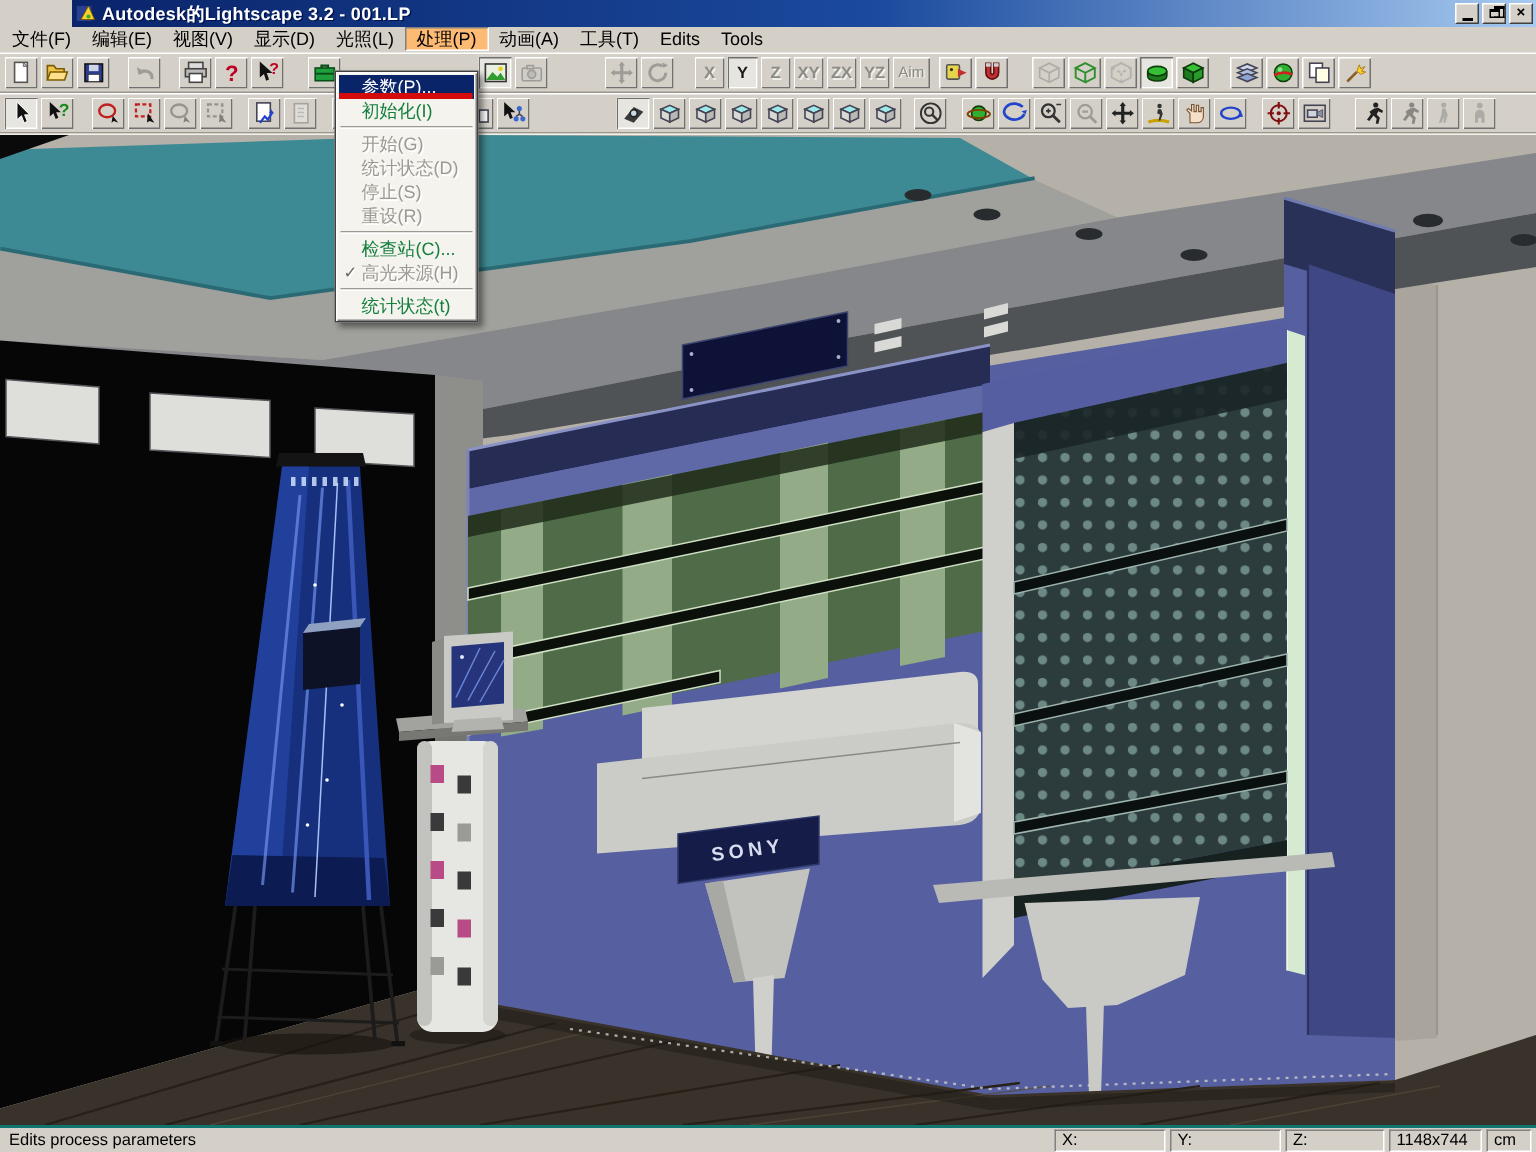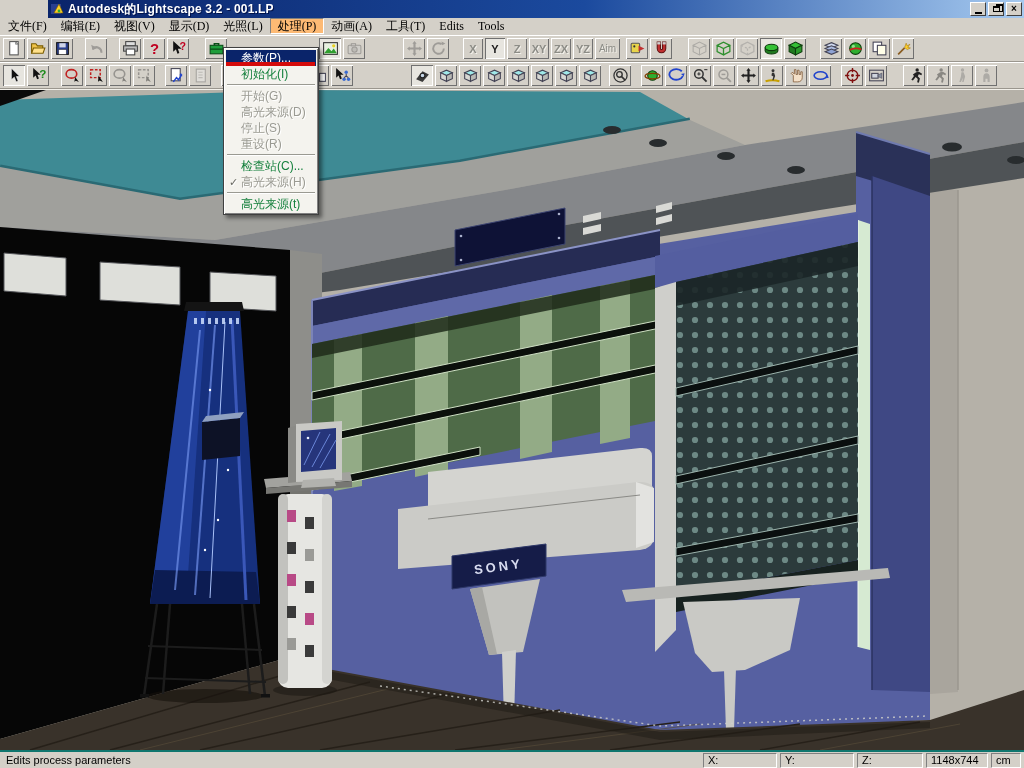--- a/index.html
+++ b/index.html
@@ -17,21 +17,21 @@
   .wbtn{width:16px;height:14px;background:#d4d0c8;border:1px solid;
     border-color:#fff #404040 #404040 #fff;display:flex;align-items:center;justify-content:center;
     font-size:10px;font-weight:bold;color:#000;line-height:1;}
   .glyph-min{width:7px;height:2px;background:#000;margin-top:7px;}
   .glyph-restore{width:7px;height:6px;border:1px solid #000;border-top-width:2px;position:relative;}
   .glyph-restore:before{content:"";position:absolute;left:2px;top:-4px;width:6px;height:5px;
     border:1px solid #000;border-top-width:2px;border-left:0;}
 
   
   .menubar{height:17px;display:flex;align-items:center;background:#d4d0c8;font-size:12px;
-    padding-left:1px;border-bottom:1px solid #d4d0c8;font-family:Liberation Serif, serif;}
+    padding-left:1px;border-bottom:1px solid #d4d0c8;}
   .menu-item{padding:1px 7px;height:16px;display:flex;align-items:center;white-space:nowrap;color:#000;}
   .menu-item.open{border:1px solid;border-color:#808080 #fff #fff #808080;background:#fdba74;}
 
   
   .toolbar{height:27px;display:flex;align-items:center;background:#d4d0c8;
     border-top:1px solid #fff;border-bottom:1px solid #9a968e;}
   .tbtn{width:24px;height:23px;flex:none;background:#d4d0c8;border:1px solid #d4d0c8;
     box-shadow:inset 1px 1px 0 #fff,inset -1px -1px 0 #707070;
     display:flex;align-items:center;justify-content:center;font-size:11px;color:#1a1a1a;}
   .tbtn.pressed{box-shadow:inset 1px 1px 0 #707070,inset -1px -1px 0 #fff;background:#e7e5df;}
@@ -831,24 +831,24 @@
       </div>
     <div class="spanel sp-res">1148x744</div>
     <div class="spanel sp-cm">cm</div>
   </div>
 
   <div class="dropdown" id="process-menu">
       <div class="dd-item hilite">参数(P)...</div>
       <div class="dd-item">初始化(I)</div>
       <div class="dd-sep"></div>
       <div class="dd-item disabled">开始(G)</div>
-      <div class="dd-item disabled">高光来源(D)</div>
+      <div class="dd-item disabled">统计状态(D)</div>
       <div class="dd-item disabled">停止(S)</div>
       <div class="dd-item disabled">重设(R)</div>
       <div class="dd-sep"></div>
       <div class="dd-item">检查站(C)...</div>
       <div class="dd-item disabled"><span class="dd-check">✓</span>高光来源(H)</div>
       <div class="dd-sep"></div>
-      <div class="dd-item">高光来源(t)</div>
+      <div class="dd-item">统计状态(t)</div>
       <div class="annotation-line" style="background: rgb(212, 11, 11);"></div>
     </div>
 
 </div>
 
 </body></html>

